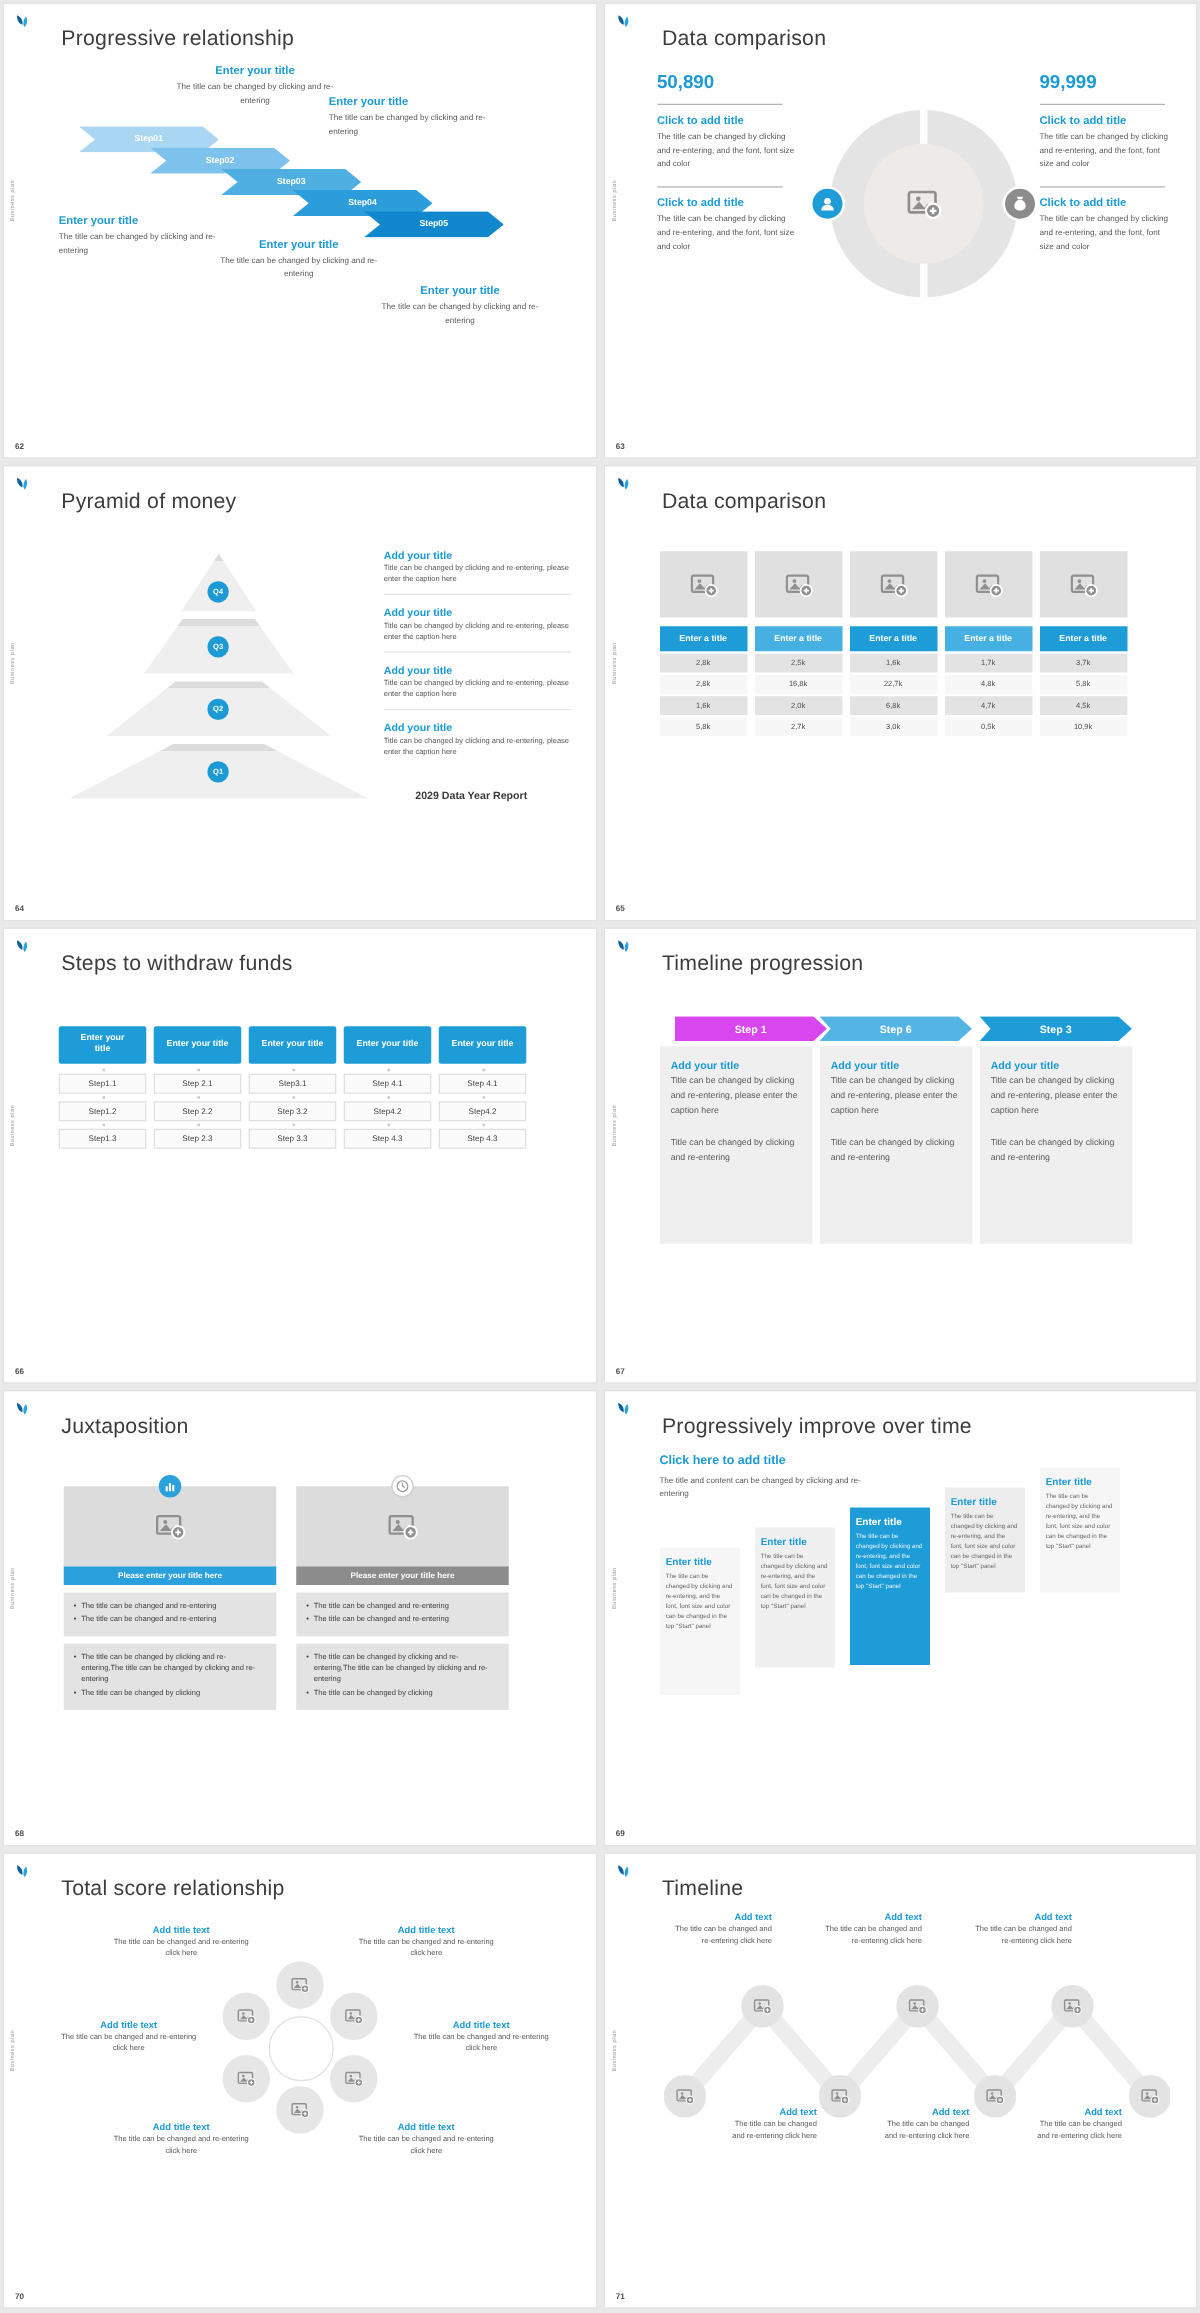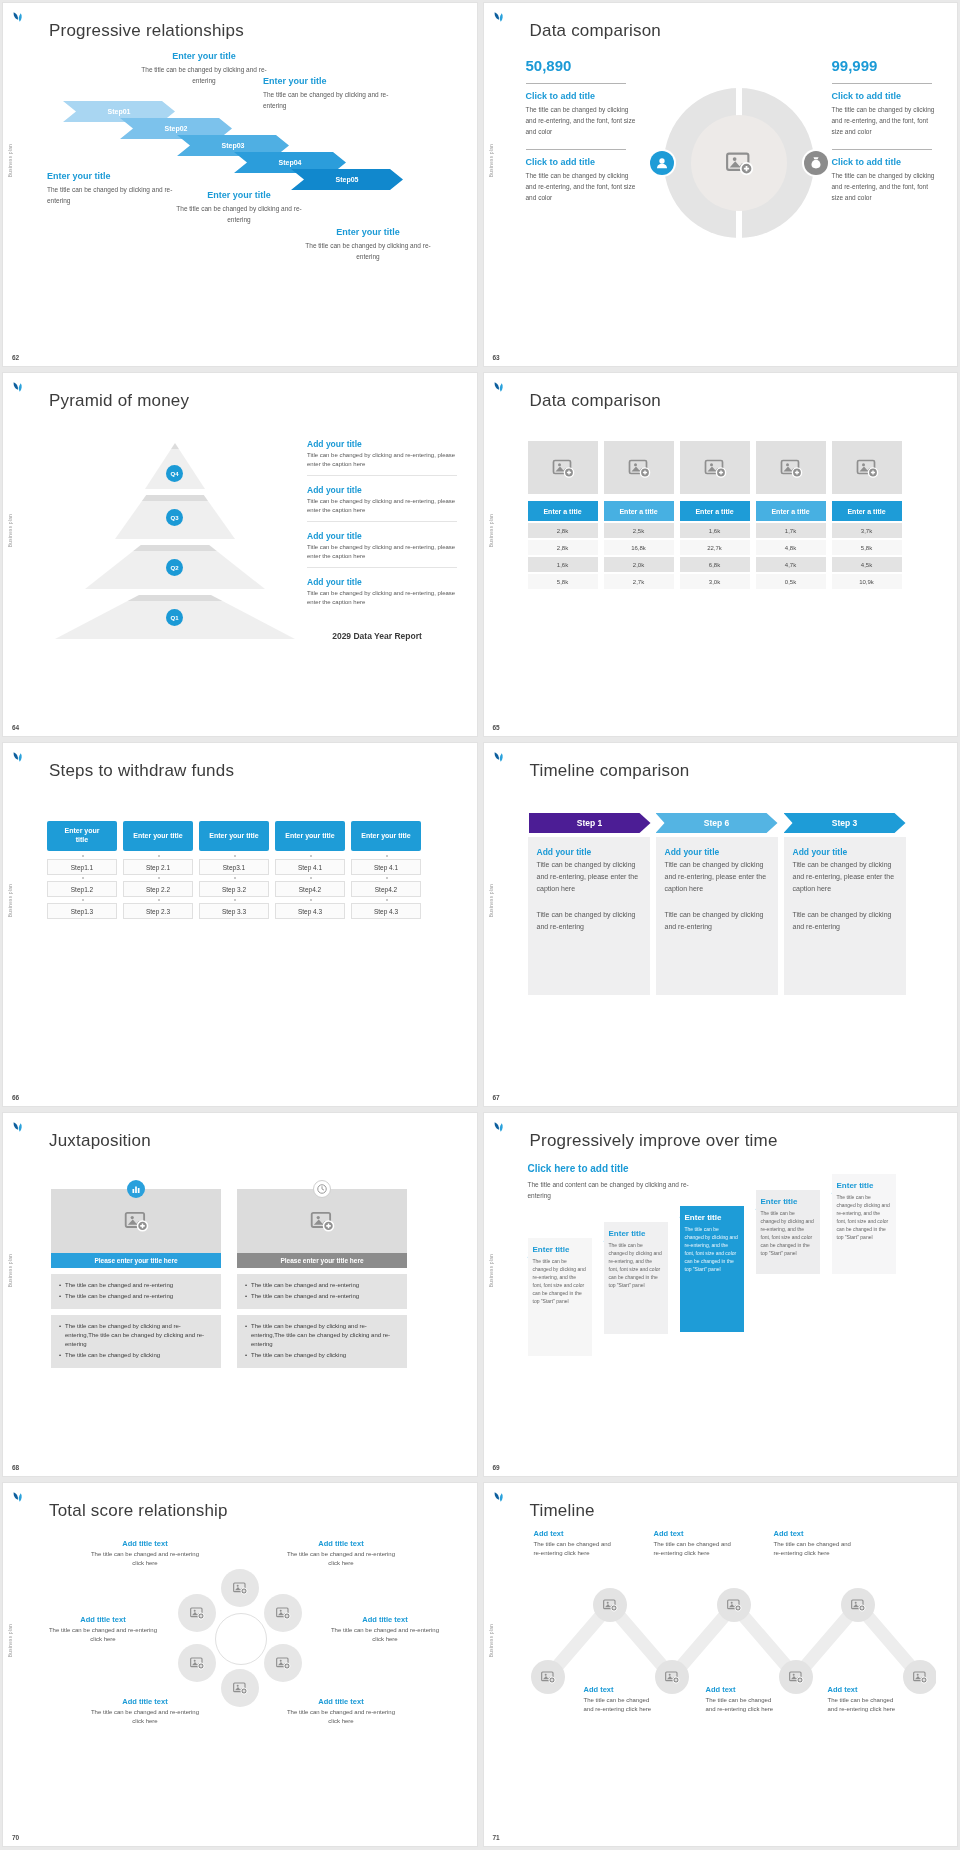--- a/index.html
+++ b/index.html
@@ -63,21 +63,21 @@
   .ybox.blue{background:#1e9cd7;}
   .ybox.blue .t-blue{color:#fff;}
   .ybox.blue .ybody{color:#eaf6fd;}
   
   .rcirc{position:absolute;width:38px;height:38px;border-radius:50%;background:#e6e6e6;display:flex;align-items:center;justify-content:center;}
   .rcenter{position:absolute;width:50px;height:50px;border-radius:50%;background:#fff;border:1px solid #e0e0e0;}
   .lab70{position:absolute;width:112px;text-align:center;}
   .lab70 .t-blue{font-size:7.5px;margin-bottom:2px;display:block;}
   .lab70 .small{font-size:6px;line-height:1.5;}
   
-  .lab71{position:absolute;text-align:left;}
+  .lab71{position:absolute;text-align:right;}
   .lab71 .t-blue{font-size:7.5px;margin-bottom:2px;display:block;}
   .lab71 .small{font-size:6px;line-height:1.5;}
   .icon16{width:16px;height:16px;}
   .icon24{width:24px;height:24px;}
   .icon26{width:26px;height:26px;}
   .icon30{width:30px;height:30px;}
   .icon12{width:12px;height:12px;}
   .hidden-defs{position:absolute;width:0;height:0;overflow:hidden;}
 </style>
 </head>
@@ -117,21 +117,21 @@
 </svg>
 
 <div class="grid">
 
   <section class="slide">
     <svg class="logo">
         <use href="#sym-logo"></use>
       </svg>
     <div class="vtext">Business plan</div>
     <div class="pnum">62</div>
-    <h2 class="stitle">Progressive relationships</h2>
+    <h2 class="stitle">Progressive relationship</h2>
     <div class="cv">
       <div class="tb center" style="left:95px;top:8px;width:128px">
         <div class="t-blue fs9">Enter your title</div>
         <div class="small">The title can be changed by clicking and re-entering</div>
       </div>
       <div class="tb" style="left:218px;top:33px;width:128px">
         <div class="t-blue fs9">Enter your title</div>
         <div class="small">The title can be changed by clicking and re-entering</div>
       </div>
       <div class="chev" style="left:18px;top:58px;width:112px;background:#a9d6f2">
@@ -346,23 +346,23 @@
 
     </div>
   </section>
 
   <section class="slide">
     <svg class="logo">
         <use href="#sym-logo"></use>
       </svg>
     <div class="vtext">Business plan</div>
     <div class="pnum">67</div>
-    <h2 class="stitle">Timeline comparison</h2>
-    <div class="cv">
-      <div class="arr flat" style="left:3px;top:30px;width:122px;background:#4c1d95">Step 1</div>
+    <h2 class="stitle">Timeline progression</h2>
+    <div class="cv">
+      <div class="arr flat" style="left:14px;top:30px;width:122px;background:#d946ef">Step 1</div>
       <div class="arr" style="left:130px;top:30px;width:122px;background:#54b4e3">Step 6</div>
       <div class="arr" style="left:258px;top:30px;width:122px;background:#1e9cd7">Step 3</div>
       <div class="tpanel" style="left:2px;top:54px">
         <div class="t-blue fs85">Add your title</div>
         <div class="small">Title can be changed by clicking and re-entering, please enter the caption here</div>
         <div class="small" style="margin-top:14px">Title can be changed by clicking and re-entering</div>
       </div>
       <div class="tpanel" style="left:130px;top:54px">
         <div class="t-blue fs85">Add your title</div>
         <div class="small">Title can be changed by clicking and re-entering, please enter the caption here</div>

